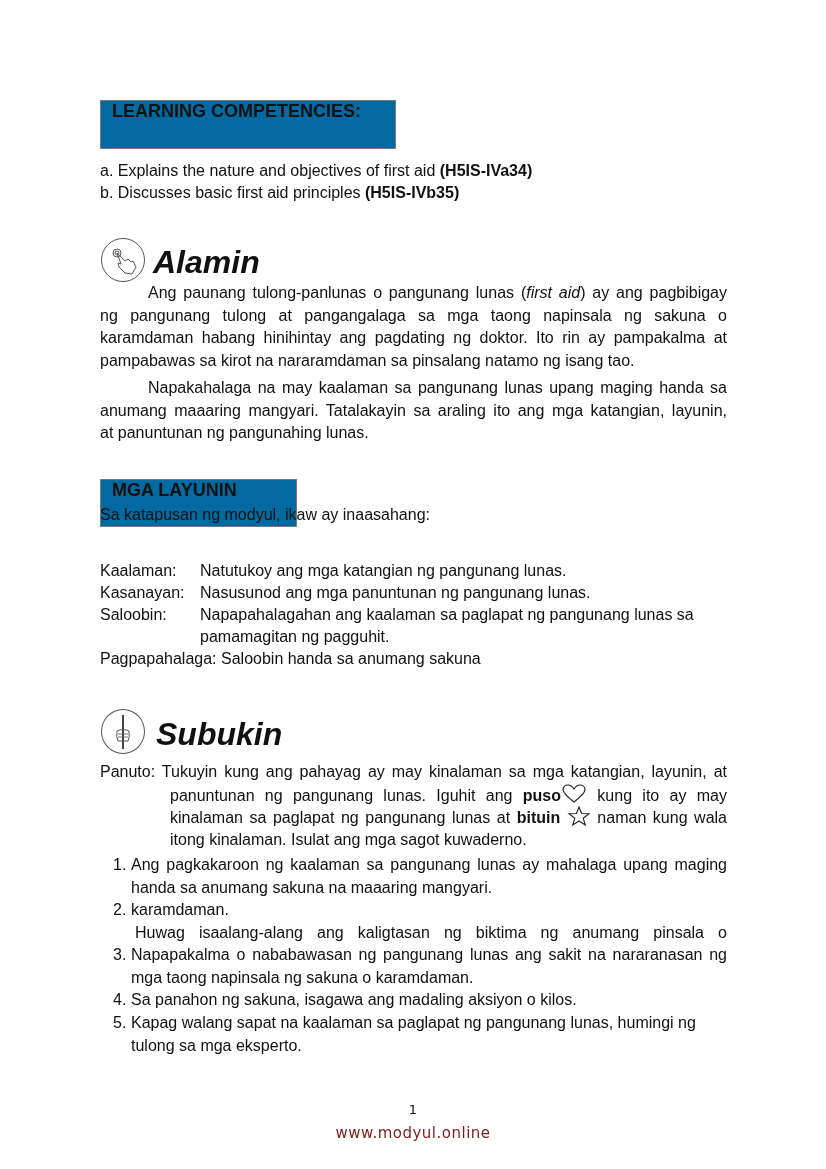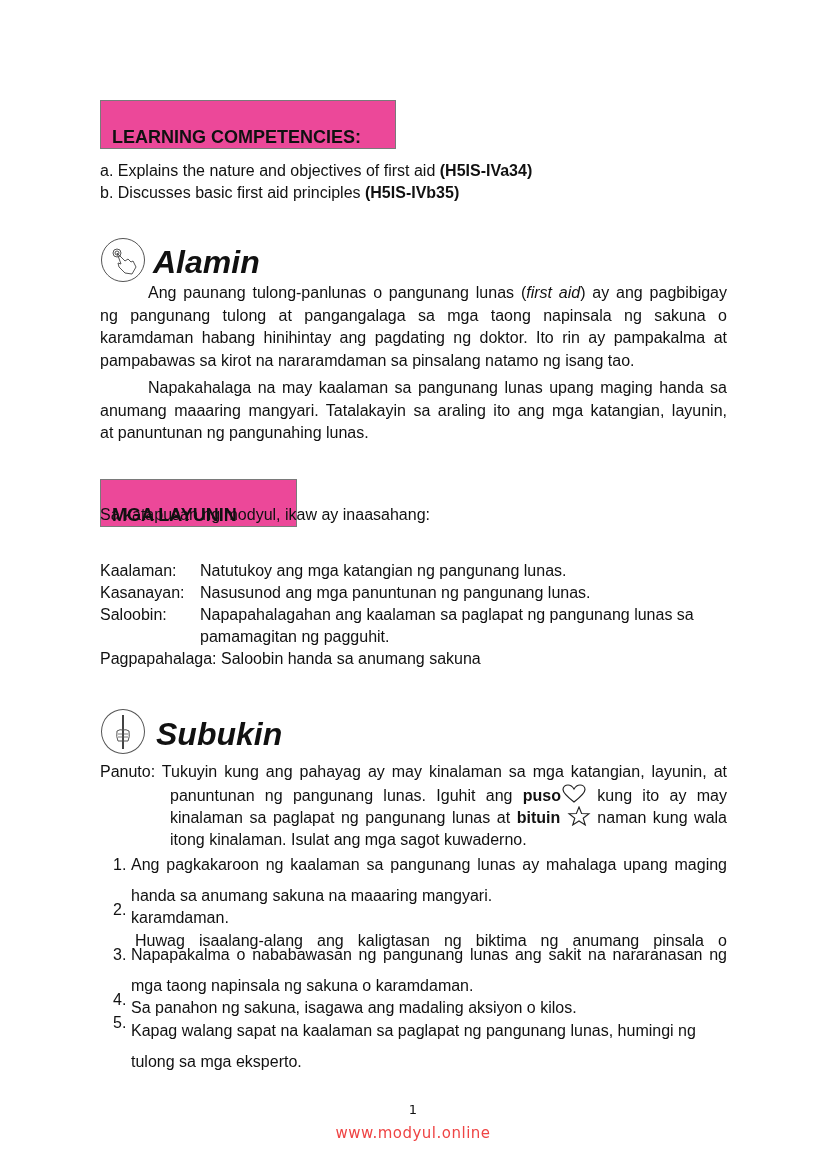--- a/index.html
+++ b/index.html
@@ -2,41 +2,41 @@
 <html><head>
 <meta charset="utf-8">
 <style>
   html, body { margin: 0; padding: 0; background: #ffffff; }
   body {
     width: 826px; height: 1169px; position: relative; overflow: hidden;
     font-family: "Liberation Sans", sans-serif; color: #111;
     font-size: 16px;
   }
   .box-heading {
-    position: absolute; border: 1.5px solid #7a7a7a; background: #ec4899;
+    position: absolute; border: 1.5px solid #7a7a7a; background: #0369a1;
     font-weight: bold; font-size: 18px; box-sizing: border-box;
-    padding-left: 11px; display: flex; align-items: flex-end;
+    padding-left: 11px; display: flex; align-items: flex-start;
   }
   .line { position: absolute; left: 100px; white-space: nowrap; font-size: 16px; line-height: 22px; }
   .just { position: absolute; left: 100px; width: 627px; font-size: 16px; line-height: 22.5px; text-align: justify; }
   .just .row { display: block; text-align: justify; text-align-last: justify; height: 22.5px; }
   .just .row.last { text-align-last: left; }
   .section-title { position: absolute; font-weight: bold; font-style: italic; font-size: 32px; }
   .icon-circle {
     position: absolute; width: 44px; height: 44px; border: 1.2px solid #555; border-radius: 50%;
     box-sizing: border-box; display: flex; align-items: center; justify-content: center;
   }
   b { font-weight: bold; }
   .label-col { display: inline-block; width: 100px; }
   .item { position: absolute; left: 113px; width: 614px; font-size: 16px; line-height: 22.5px; }
   .item .num { position: absolute; left: 0; top: 0; }
   .item .row { display: block; padding-left: 18px; text-align: justify; text-align-last: justify; height: 22.5px; }
-  .item .row.last { text-align-last: left; margin-top: 8px; }
+  .item .row.last { text-align-last: left; }
   .footer-page { position: absolute; left: 0; width: 826px; text-align: center; top: 1102px; font-family: "DejaVu Sans", sans-serif; font-size: 13px; color: #111; }
-  .footer-site { position: absolute; left: 0; width: 826px; text-align: center; top: 1124px; font-family: "DejaVu Sans", sans-serif; font-size: 15px; color: #ef4444; letter-spacing: 0.5px; }
+  .footer-site { position: absolute; left: 0; width: 826px; text-align: center; top: 1124px; font-family: "DejaVu Sans", sans-serif; font-size: 15px; color: #7f1d1d; letter-spacing: 0.5px; }
   .inline-icon { display: inline-block; vertical-align: -3px; }
 </style>
 </head>
 <body>
 
 <div class="box-heading" style="left:100px; top:100px; width:296px; height:49px;">
   <span>LEARNING COMPETENCIES:</span>
 </div>
 
 <div class="line" style="top:160px;">

